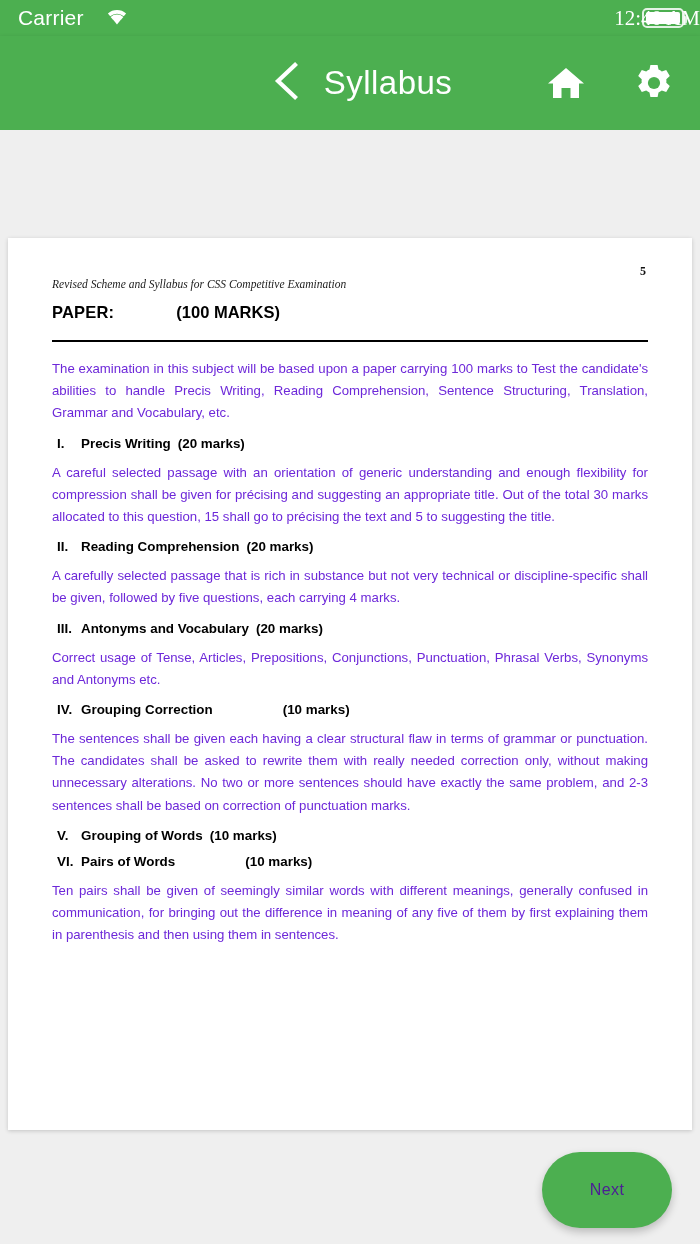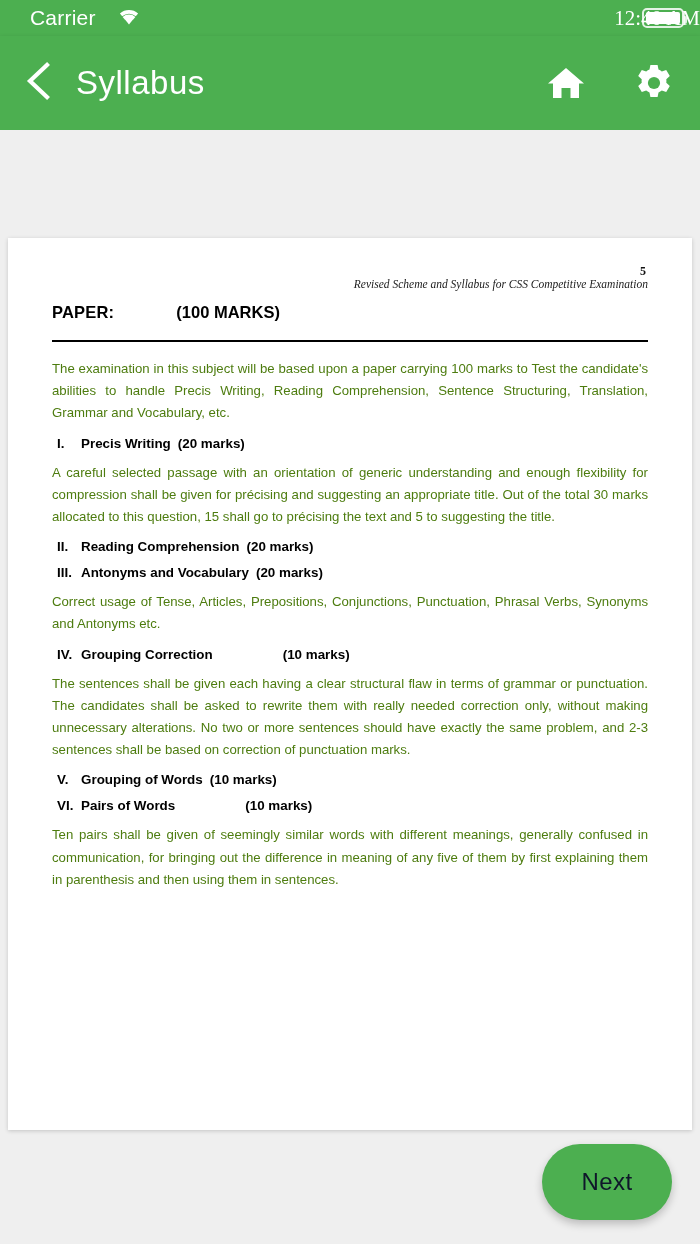--- a/index.html
+++ b/index.html
@@ -10,21 +10,21 @@
     overflow:hidden;
   }
   .phone { position:relative; width:700px; height:1244px; background:#efefef; }
 
   
   .statusbar {
     position:absolute; top:0; left:0; width:700px; height:36px;
     background:#4CAF50; color:#fff;
     display:flex; align-items:center;
   }
-  .sb-left { display:flex; align-items:center; gap:20px; padding-left:30px; }
+  .sb-left { display:flex; align-items:center; gap:20px; padding-left:18px; }
   .sb-carrier { font-size:21px; letter-spacing:.2px; }
   .sb-center {
     position:absolute; left:0; right:0; text-align:right;
     font-size:21px; pointer-events:none;font-family:Liberation Serif, serif;
   }
   .sb-right { position:absolute; right:16px; top:0; height:36px; display:flex; align-items:center; }
   .wifi-icon { display:block; }
   .battery {
     position:relative; width:42px; height:20px;
     border:2px solid rgba(255,255,255,.85); border-radius:5px;
@@ -36,20 +36,21 @@
     border-radius:0 2px 2px 0;
   }
   .battery > i { display:block; width:100%; height:100%; background:#fff; border-radius:2px; }
 
   
   .navbar {
     position:absolute; top:36px; left:0; width:700px; height:94px;
     background:#4CAF50; color:#fff;
     display:flex; align-items:center;
     box-shadow:0 2px 5px rgba(0,0,0,.20);
+    justify-content:center;
   }
   .nav-back { width:76px; display:flex; align-items:center; justify-content:center; cursor:pointer; }
   .nav-title { font-size:33px; font-weight:400; letter-spacing:.5px; }
   .nav-actions { position:absolute; right:26px; display:flex; align-items:center; gap:48px; }
   .nav-actions svg { display:block; cursor:pointer; }
 
   
   .content {
     position:absolute; top:130px; left:0; width:700px; height:1114px;
     background:#efefef;
@@ -62,21 +63,21 @@
     background:#fff;
     box-shadow:0 1px 4px rgba(0,0,0,.18);
   }
   .page-inner { padding:26px 44px 10px 44px; }
 
   .doc-pageno {
     text-align:right; font-family:"Liberation Serif", serif;
     font-size:12px; font-weight:bold; color:#111; padding-right:2px;
   }
   .doc-runhead {
-    text-align:right; font-family:"Liberation Serif", serif;
+    font-family:"Liberation Serif", serif;
     font-style:italic; font-size:11.5px; color:#1a1a1a;
     margin-top:-1px;
   }
 
   .paper-line {
     margin-top:13px;
     border-bottom:2.3px solid #000;
     padding-bottom:18px;
     display:flex; align-items:flex-end;
     font-size:16.5px; font-weight:bold; color:#000;
@@ -86,40 +87,40 @@
   .paper-subject {
     background:#c6c6c6; color:#FF0000;
     margin-left:82px; padding:0 2px;
     letter-spacing:.1px;
   }
   .paper-marks { margin-left:62px; }
 
   .doc-body { margin-top:16px; }
 
   p.para {
-    font-size:13.2px; line-height:22.2px; color:#4d7c0f;
+    font-size:13.2px; line-height:22.2px; color:#6d28d9;
     text-align:justify; margin-bottom:11px;
   }
   .heading {
     font-size:13.4px; font-weight:bold; color:#000;
     margin:0 0 11px 0; padding-left:5px;
     display:flex; white-space:nowrap;
   }
   .h-num { display:inline-block; min-width:24px; }
   .h-gap-sm { display:inline-block; width:7px; }
   .h-gap-md { display:inline-block; width:7px; }
   .h-gap-lg { display:inline-block; width:70px; }
 
   
   .next-btn {
-    position:absolute; right:28px; bottom:24px;
+    position:absolute; right:28px; bottom:16px;
     width:130px; height:76px; border-radius:38px;
-    background:#4CAF50; color:#0f172a;
+    background:#4CAF50; color:#4c1d95;
     display:flex; align-items:center; justify-content:center;
-    font-size:24px; letter-spacing:.4px;
+    font-size:16px; letter-spacing:.4px;
     box-shadow:0 4px 9px rgba(0,0,0,.22);
     cursor:pointer; border:none;
   }
 </style>
 </head>
 <body>
 
 <div class="phone">
 
   <div class="statusbar">
@@ -191,20 +192,21 @@
             <span>(20 marks)</span>
           </div>
           <p class="para">A careful selected passage with an orientation of generic understanding and enough flexibility for compression shall be given for précising and suggesting an appropriate title. Out of the total 30 marks allocated to this question, 15 shall go to précising the text and 5 to suggesting the title.</p>
 
           <div class="heading">
             <span class="h-num">II.</span>
             <span>Reading Comprehension</span>
             <span class="h-gap-md">&nbsp;&nbsp;</span>
             <span>(20 marks)</span>
           </div>
+          <p class="para">A carefully selected passage that is rich in substance but not very technical or discipline-specific shall be given, followed by five questions, each carrying 4 marks.</p>
 
           <div class="heading">
             <span class="h-num">III.</span>
             <span>Antonyms and Vocabulary</span>
             <span class="h-gap-sm"></span>
             <span>(20 marks)</span>
           </div>
           <p class="para">Correct usage of Tense, Articles, Prepositions, Conjunctions, Punctuation, Phrasal Verbs, Synonyms and Antonyms etc.</p>
 
           <div class="heading">

